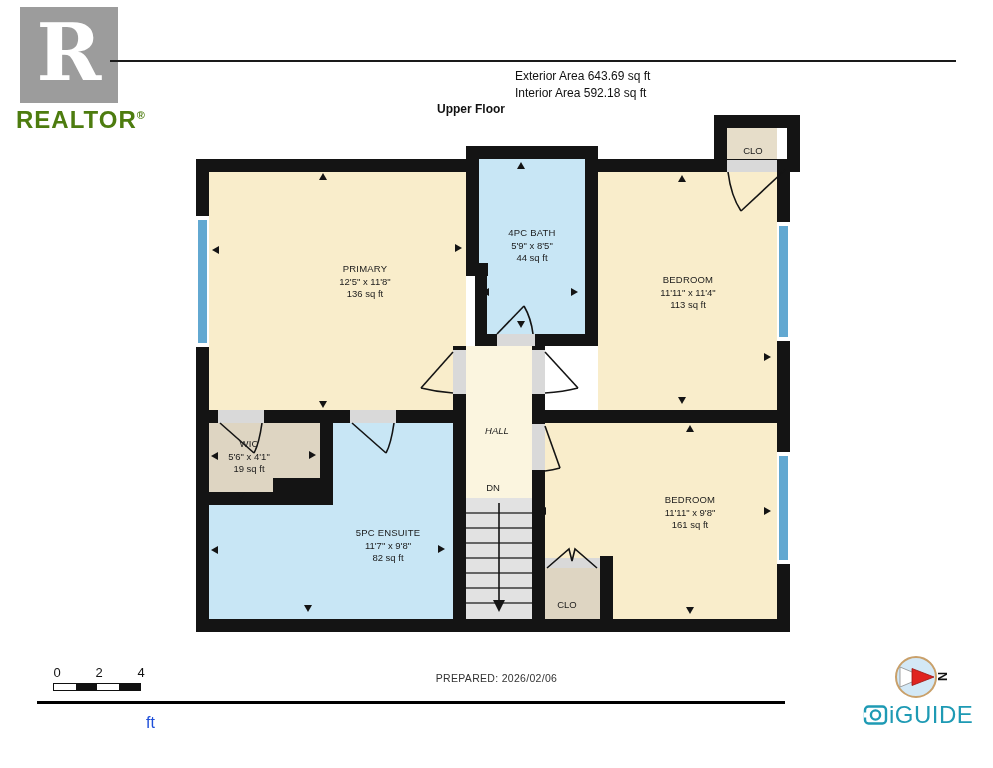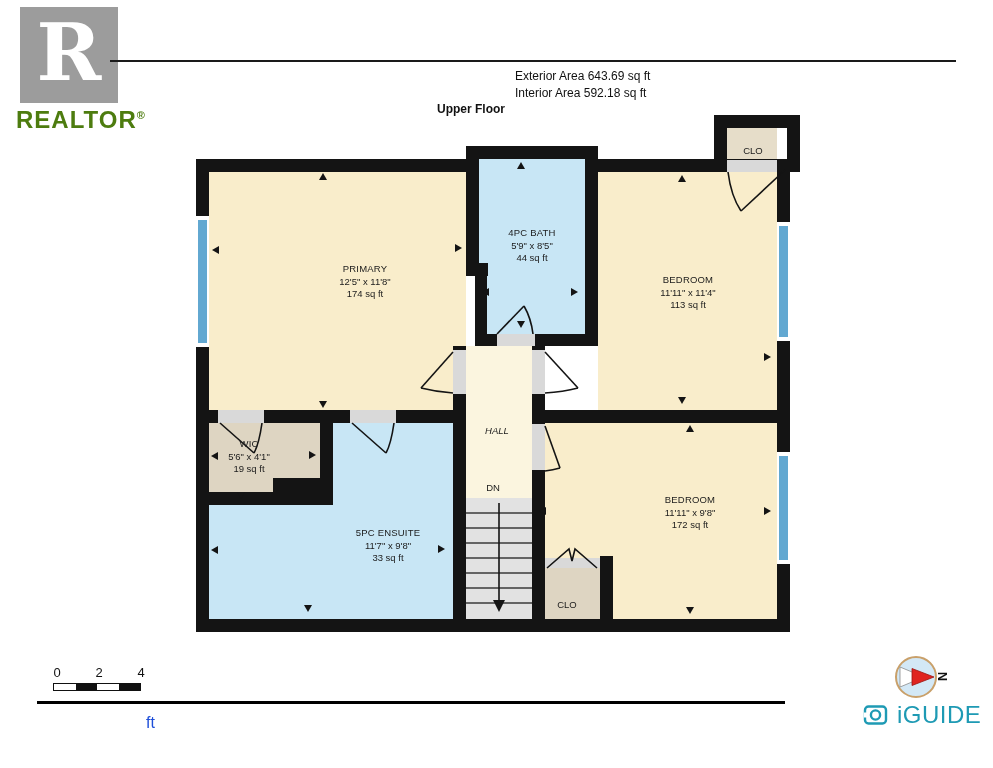--- a/index.html
+++ b/index.html
@@ -40,21 +40,21 @@
   .prepared{position:absolute;left:0;right:0;top:672px;text-align:center;
             font-size:10.5px;color:#333;letter-spacing:.3px;}
   .compass{position:absolute;left:893px;top:654px;}
   .compass-n{position:absolute;left:938px;top:669px;font-size:13px;font-weight:bold;color:#111;
              display:inline-block;transform:rotate(90deg);}
 
   
   .footer-rule{position:absolute;left:37px;width:748px;top:701px;border-top:3px solid #000;}
   .disclaimer{position:absolute;left:37px;top:711px;width:760px;font-size:9.5px;color:#111;
               white-space:nowrap;}
-  .iguide{position:absolute;left:863px;top:703px;display:flex;align-items:center;gap:8px;}
+  .iguide{position:absolute;left:863px;top:703px;display:flex;align-items:center;gap:0;}
   .iguide-text{font-size:24px;color:#1e9ab4;letter-spacing:.5px;font-weight:500;line-height:1;}
 </style>
 </head>
 <body>
 
 <div class="page">
 
   <div class="realtor">
     <div class="realtor-box">
       <span>R</span>
@@ -190,65 +190,66 @@
       <polygon points="686,432 694,432 690,425"></polygon>
       <polygon points="546,507 546,515 539,511"></polygon>
       <polygon points="764,507 764,515 771,511"></polygon>
       <polygon points="686,607 694,607 690,614"></polygon>
     </g>
   </svg>
 
   <div class="room-label" style="left:337px;top:282px;margin-left:28px;">
     <div class="rname">PRIMARY</div>
     <div>12'5" x 11'8"</div>
-    <div>174 sq ft</div>
+    <div>136 sq ft</div>
   </div>
   <div class="room-label" style="left:532px;top:246px;">
     <div class="rname">4PC BATH</div>
     <div>5'9" x 8'5"</div>
     <div>44 sq ft</div>
   </div>
   <div class="room-label" style="left:688px;top:293px;">
     <div class="rname">BEDROOM</div>
     <div>11'11" x 11'4"</div>
     <div>113 sq ft</div>
   </div>
   <div class="room-label" style="left:249px;top:457px;">
     <div class="rname">WIC</div>
     <div>5'6" x 4'1"</div>
     <div>19 sq ft</div>
   </div>
   <div class="room-label" style="left:388px;top:546px;">
     <div class="rname">5PC ENSUITE</div>
     <div>11'7" x 9'8"</div>
-    <div>33 sq ft</div>
+    <div>82 sq ft</div>
   </div>
   <div class="room-label" style="left:690px;top:513px;">
     <div class="rname">BEDROOM</div>
     <div>11'11" x 9'8"</div>
-    <div>172 sq ft</div>
+    <div>161 sq ft</div>
   </div>
   <div class="small-label" style="left:497px;top:422px;font-style:italic;">HALL</div>
   <div class="small-label" style="left:493px;top:479px;">DN</div>
   <div class="small-label" style="left:753px;top:142px;">CLO</div>
   <div class="small-label" style="left:567px;top:596px;">CLO</div>
 
   <div class="scale-nums">
     <span style="left:57px;">0</span>
     <span style="left:99px;">2</span>
     <span style="left:141px;">4</span>
   </div>
   <div class="scale-bar">
     <i style="background:#fff"></i>
       <i style="background:#111"></i>
     <i style="background:#fff"></i>
       <i style="background:#111"></i>
   </div>
   <div class="scale-ft">ft</div>
 
+  <div class="prepared">PREPARED: 2026/02/06</div>
 
   <svg class="compass" width="48" height="48" viewBox="0 0 48 48">
     <circle cx="23" cy="23" r="20" fill="#d3e8f6" stroke="#c9a06a" stroke-width="2"></circle>
     <polygon points="7,13 31,23 7,33" fill="#ffffff" stroke="#8a8a8a" stroke-width="0.8"></polygon>
     <polygon points="19,14.5 41,23 19,31.5" fill="#e02420" stroke="#9a1512" stroke-width="0.8"></polygon>
   </svg>
   <div class="compass-n">N</div>
 
   <div class="footer-rule"></div>
   <div class="iguide">

